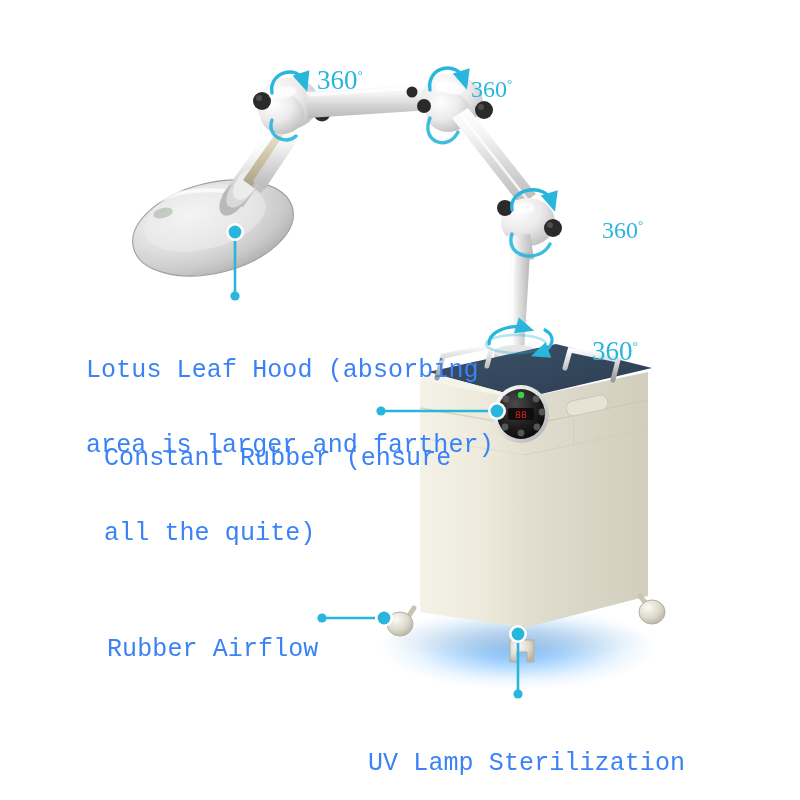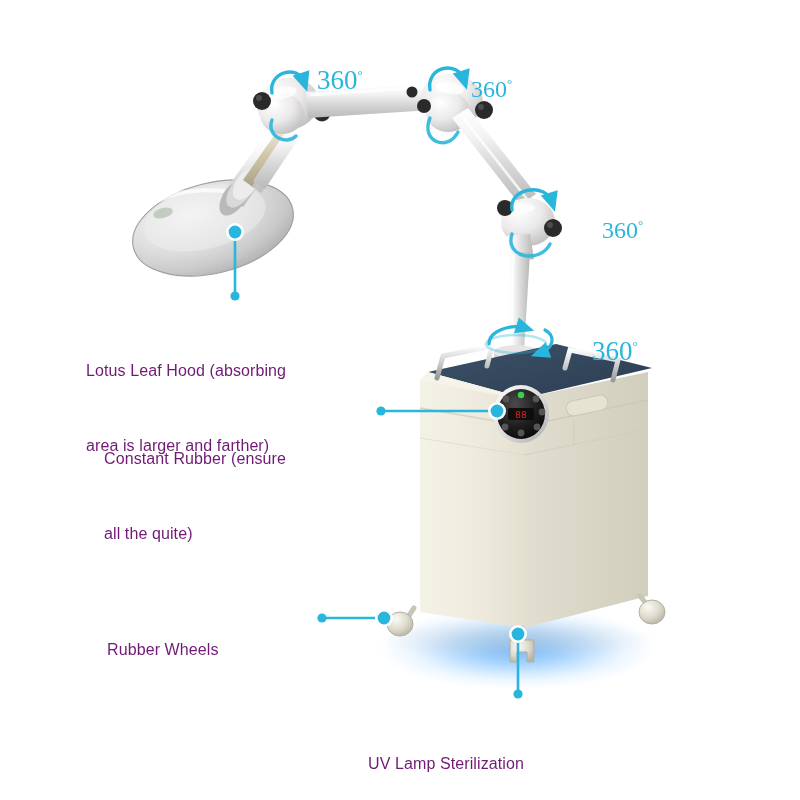--- a/index.html
+++ b/index.html
@@ -15,23 +15,23 @@
     overflow: hidden;
     font-family: "Liberation Sans", sans-serif;
   }
   #artwork {
     position: absolute;
     left: 0; top: 0;
     width: 800px; height: 800px;
   }
   .callout-text {
     position: absolute;
-    color: #701a75;
-    font-family: Liberation Sans, sans-serif;
-    font-size: 16px;
+    color: #3b82f6;
+    font-family: Liberation Mono, monospace;
+    font-size: 25px;
     line-height: 25px;
     white-space: pre;
     letter-spacing: 0.1px;
   }
   .deg-text {
     position: absolute;
     color: #29b6dc;
     font-family: Liberation Serif, serif;
     font-size: 27px;
     line-height: 1;
@@ -316,21 +316,21 @@
     <div>Lotus Leaf Hood (absorbing</div>
     <div>area is larger and farther)</div>
   </div>
 
   <div class="callout-text" style="left:104px; top:396px;">
     <div>Constant Rubber (ensure</div>
     <div>all the quite)</div>
   </div>
 
   <div class="callout-text" style="left:107px; top:587px;">
-    <div>Rubber Wheels</div>
+    <div>Rubber Airflow</div>
   </div>
 
   <div class="callout-text" style="left:368px; top:701px;">
     <div>UV Lamp Sterilization</div>
     
   </div>
 
 </div>
 
 </body></html>

